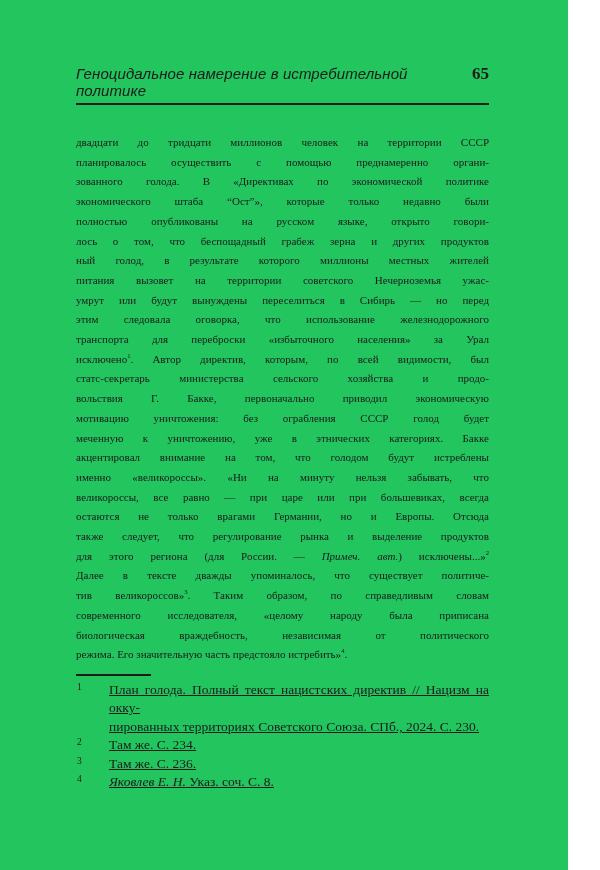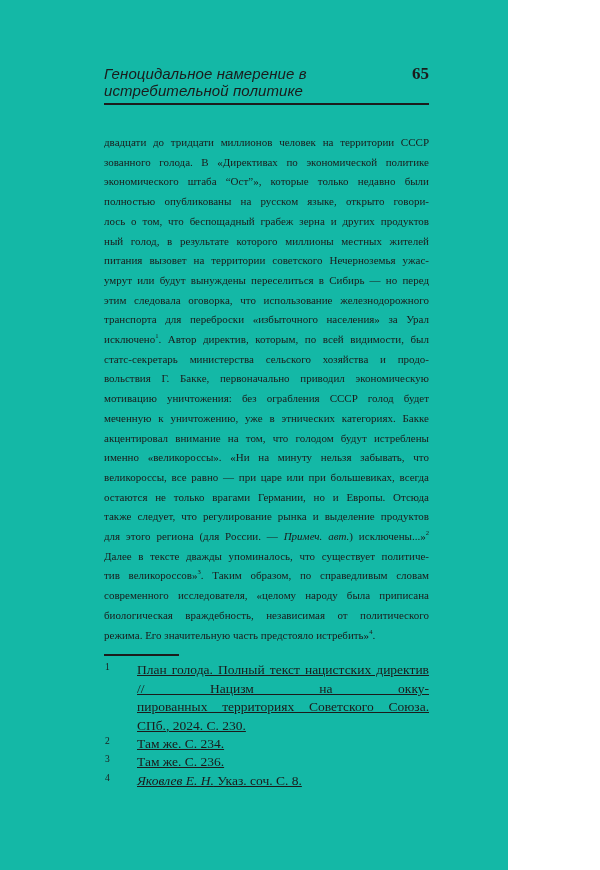--- a/index.html
+++ b/index.html
@@ -1,24 +1,24 @@
 <!DOCTYPE html>
 <html><head>
 <meta charset="utf-8">
 <style>
   * { margin: 0; padding: 0; box-sizing: border-box; }
   html, body { background: #ffffff; }
   .page {
     position: relative;
-    width: 508px;
+    width: 568px;
     height: 870px;
-    background: #14b8a6;
+    background: #22c55e;
     color: #1b1b1b;
     font-family: "Liberation Serif", "DejaVu Serif", serif;
-    padding: 64px 79px 0 104px;
+    padding: 64px 79px 0 76px;
     overflow: hidden;
   }
   .running-head {
     display: flex;
     justify-content: space-between;
     align-items: baseline;
     border-bottom: 2px solid #1c1c1c;
     padding-bottom: 4px;
   }
   .rh-title {
@@ -73,20 +73,21 @@
 <body>
 
 <div class="page">
   <div class="running-head">
     <span class="rh-title">Геноцидальное намерение в истребительной политике</span>
     <span class="rh-page">65</span>
   </div>
 
   <div class="body-text" id="body-text">
       <div class="line"><span>двадцати до тридцати миллионов человек на территории СССР</span></div>
+      <div class="line"><span>планировалось осуществить с помощью преднамеренно органи-</span></div>
       <div class="line"><span>зованного голода. В «Директивах по экономической политике</span></div>
       <div class="line"><span>экономического штаба “Ост”», которые только недавно были</span></div>
       <div class="line"><span>полностью опубликованы на русском языке, открыто говори-</span></div>
       <div class="line"><span>лось о том, что беспощадный грабеж зерна и других продуктов</span></div>
       <div class="line"><span>ный голод, в результате которого миллионы местных жителей</span></div>
       <div class="line"><span>питания вызовет на территории советского Нечерноземья ужас-</span></div>
       <div class="line"><span>умрут или будут вынуждены переселиться в Сибирь — но перед</span></div>
       <div class="line"><span>этим следовала оговорка, что использование железнодорожного</span></div>
       <div class="line"><span>транспорта для переброски «избыточного населения» за Урал</span></div>
       <div class="line"><span>исключено</span><span class="sup">1</span><span>. Автор директив, которым, по всей видимости, был</span></div>

